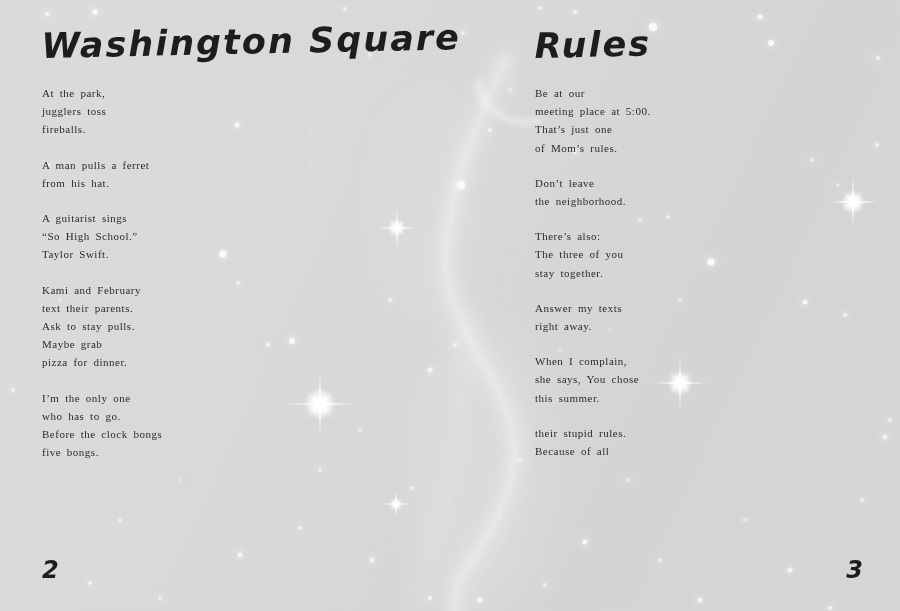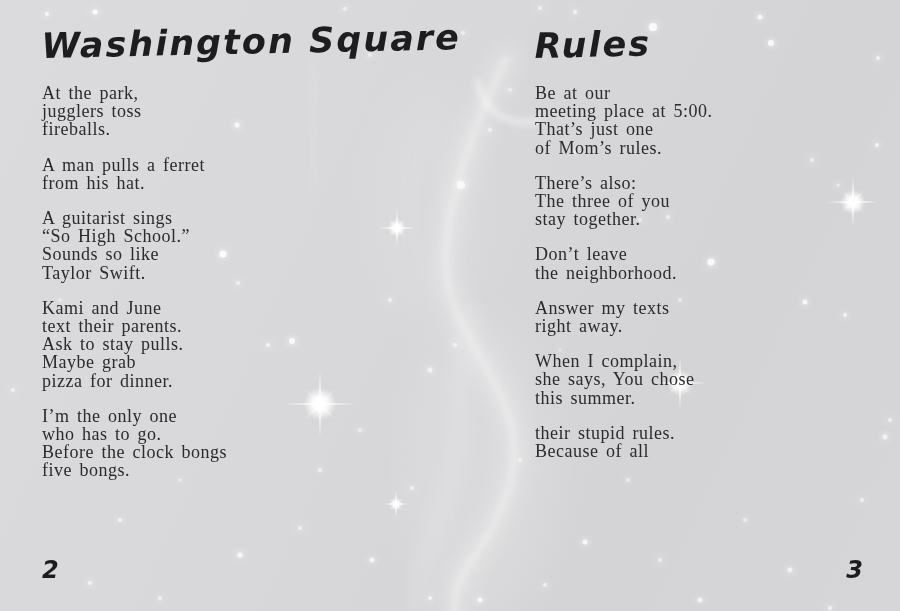--- a/index.html
+++ b/index.html
@@ -30,21 +30,21 @@
   .page{position:absolute;top:0;height:611px;z-index:2;}
   .page-left{left:42px;width:400px;}
   .page-right{left:535px;width:340px;}
   .poem-title{
     margin:0;position:absolute;top:26px;left:0;
     font-family:"DejaVu Sans",sans-serif;font-style:italic;font-weight:700;
     font-size:35px;letter-spacing:2px;color:#1d1d1f;white-space:nowrap;
     transform:rotate(-1.2deg);transform-origin:left bottom;
   }
   .poem{position:absolute;top:84px;left:0;
-    font-size:18px;line-height:18.2px;letter-spacing:.5px;word-spacing:2.5px;
+    font-size:11px;line-height:18.2px;letter-spacing:.5px;word-spacing:2.5px;
     color:#2b2b2d;}
   .stanza{margin:0 0 17px 0;}
   .line{white-space:nowrap;}
   .pagenum{position:absolute;top:556px;
     font-family:"DejaVu Sans",sans-serif;font-style:italic;font-weight:700;
     font-size:24px;color:#1d1d1f;}
   .pagenum.num-left{left:0;}
   .pagenum.num-right{right:12px;}
 </style>
 </head>
@@ -183,25 +183,24 @@
           <div class="line">jugglers toss</div>
           <div class="line">fireballs.</div>
         </div>
         <div class="stanza">
           <div class="line">A man pulls a ferret</div>
           <div class="line">from his hat.</div>
         </div>
         <div class="stanza">
           <div class="line">A guitarist sings</div>
           <div class="line">“So High School.”</div>
-          <div class="line">Sounds so like</div>
           <div class="line">Taylor Swift.</div>
         </div>
         <div class="stanza">
-          <div class="line">Kami and June</div>
+          <div class="line">Kami and February</div>
           <div class="line">text their parents.</div>
           <div class="line">Ask to stay pulls.</div>
           <div class="line">Maybe grab</div>
           <div class="line">pizza for dinner.</div>
         </div>
         <div class="stanza">
           <div class="line">I’m the only one</div>
           <div class="line">who has to go.</div>
           <div class="line">Before the clock bongs</div>
           <div class="line">five bongs.</div>
@@ -213,29 +212,29 @@
   <div class="page page-right">
     <h1 class="poem-title">Rules</h1>
     <div class="poem">
         <div class="stanza">
           <div class="line">Be at our</div>
           <div class="line">meeting place at 5:00.</div>
           <div class="line">That’s just one</div>
           <div class="line">of Mom’s rules.</div>
         </div>
         <div class="stanza">
+          <div class="line">Don’t leave</div>
+          <div class="line">the neighborhood.</div>
+        </div>
+        <div class="stanza">
           <div class="line">There’s also:</div>
           <div class="line">The three of you</div>
           <div class="line">stay together.</div>
         </div>
         <div class="stanza">
-          <div class="line">Don’t leave</div>
-          <div class="line">the neighborhood.</div>
-        </div>
-        <div class="stanza">
           <div class="line">Answer my texts</div>
           <div class="line">right away.</div>
         </div>
         <div class="stanza">
           <div class="line">When I complain,</div>
           <div class="line">she says, You chose</div>
           <div class="line">this summer.</div>
         </div>
         <div class="stanza">
           <div class="line">their stupid rules.</div>

